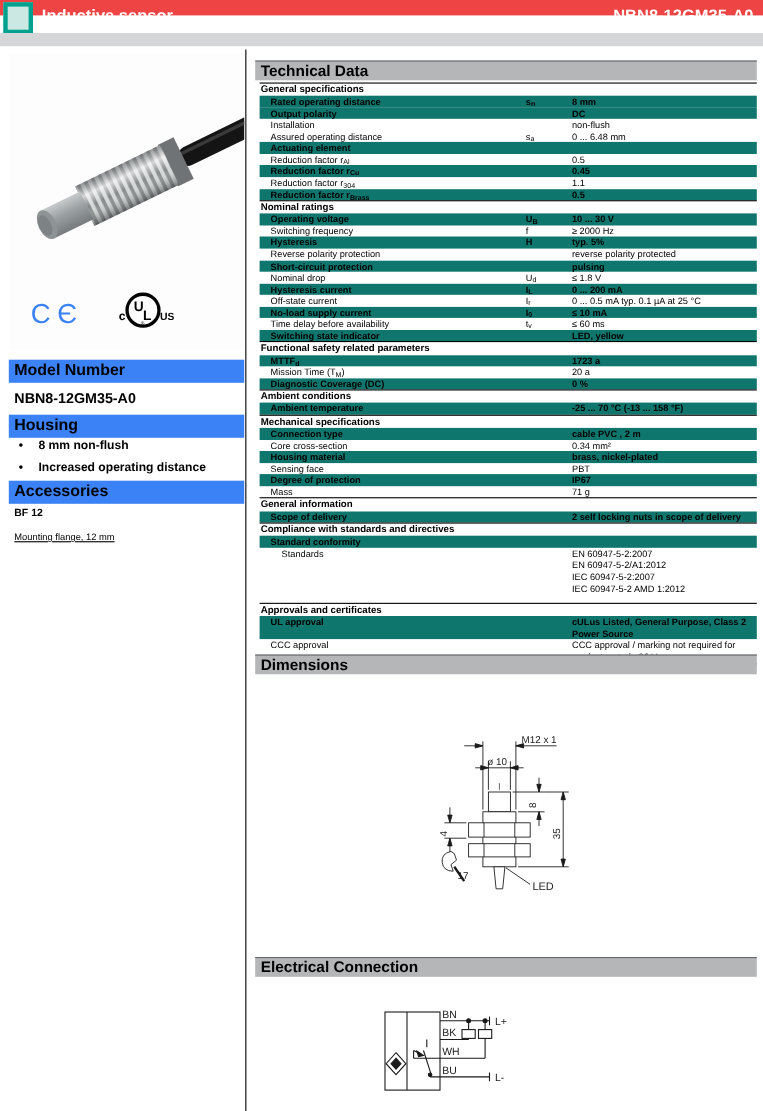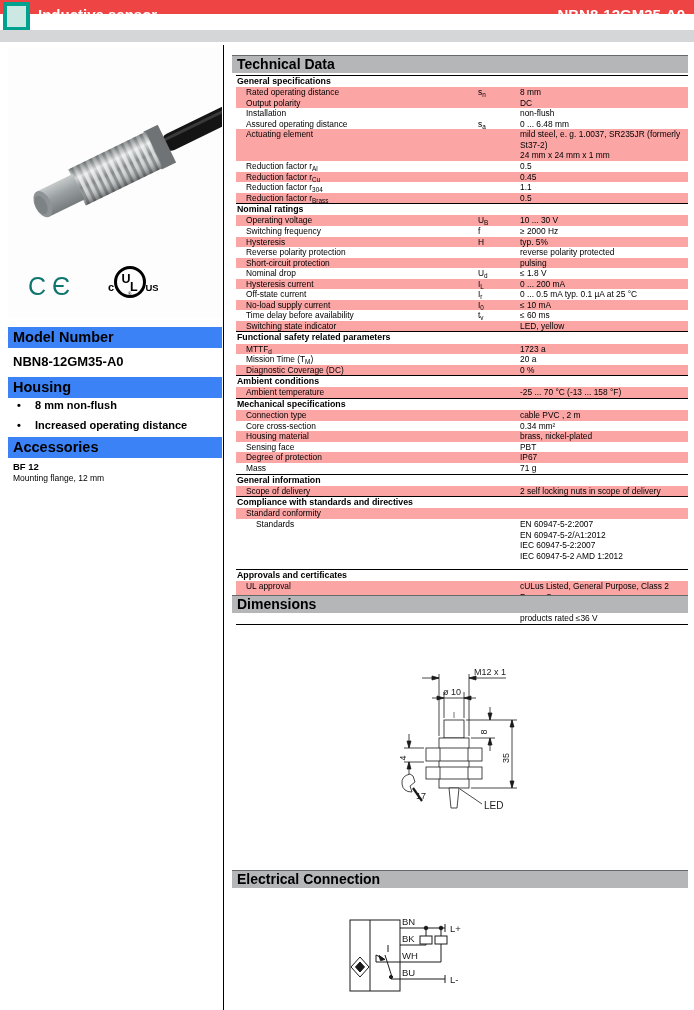--- a/index.html
+++ b/index.html
@@ -8,41 +8,41 @@
   .topbar .title{position:absolute;left:38px;top:6px;font-size:15px;font-weight:bold;color:#fff;}
   .topbar .model{position:absolute;right:9px;top:6px;font-size:15px;font-weight:bold;color:#fff;}
   .brandlogo{position:absolute;left:3px;top:2px;width:27px;height:29px;background:#cbe9e2;border:4px solid #00a18f;box-sizing:border-box;}
   .substrip{position:absolute;top:30px;left:0;width:694px;height:12px;background:#d5d6d7;}
   .vline{position:absolute;left:223px;top:45px;width:1px;height:965px;background:#000;}
 
   
   .sidebar{position:absolute;left:8px;top:43px;width:214px;}
   .photo{position:absolute;left:0;top:5px;width:214px;height:270px;background:#fdfdfd;}
   .marks{position:absolute;left:0;top:212px;width:214px;height:58px;}
-  .ce{position:absolute;left:20px;top:12px;font-size:25px;letter-spacing:6px;color:#0f766e;}
+  .ce{position:absolute;left:20px;top:12px;font-size:25px;letter-spacing:6px;color:#3b82f6;}
   .ulmark{position:absolute;left:96px;top:2px;}
   .sidebar .bar{position:absolute;left:0;width:214px;height:21px;background:#3b82f6;font-size:14.5px;font-weight:bold;line-height:21px;padding-left:5px;box-sizing:border-box;}
   .bar-model{top:284px;} .bar-feat{top:334px;} .bar-acc{top:394px;}
   .modelvalue{position:absolute;left:5px;top:311px;font-size:13px;font-weight:bold;}
   .features{position:absolute;left:5px;top:356px;width:205px;}
   .feature{display:flex;font-size:11px;font-weight:bold;margin-bottom:8px;}
   .feature .bullet{width:18px;padding-left:4px;}
   .acc{position:absolute;left:5px;top:418px;width:205px;}
   .acc .name{font-size:9.5px;font-weight:bold;}
-  .acc .desc{font-size:8.5px;margin-top:1px;}
+  .acc .desc{font-size:8.5px;margin-top:11px;text-decoration:underline;}
 
   
   .main{position:absolute;left:232px;top:43px;width:456px;}
   .secbar{position:absolute;left:0;width:456px;height:18px;background:#b4b6b7;border-top:1px solid #66696b;font-size:14px;font-weight:bold;line-height:17px;padding-left:5px;box-sizing:border-box;}
   .secbar.td{top:12px;} .secbar.dim{top:552px;} .secbar.elec{top:827px;}
   #tech-table{position:absolute;left:4px;top:32px;width:452px;border-bottom:1px solid #000;}
   .sec-h{font-weight:bold;font-size:8.8px;line-height:11.2px;border-top:1px solid #000;padding-left:1px;}
   .sec-h.gap{margin-top:8px;}
   .trow{display:flex;font-size:8.4px;line-height:10.55px;}
-  .trow.alt{background:#fca5a5;}
+  .trow.alt{background:#0f766e;font-weight:bold;}
   .c-label{width:242px;padding-left:10px;box-sizing:border-box;}
   .c-label.ind2{padding-left:20px;}
   .c-sym{width:42px;}
   .c-val{flex:1;}
   sub{font-size:6.4px;vertical-align:-1.5px;line-height:0;}
   .dimwrap{position:absolute;left:164px;top:623px;}
   .elecwrap{position:absolute;left:113px;top:862px;}
   svg text{font-family:"Liberation Sans",sans-serif;}
 </style>
 </head>
@@ -147,24 +147,20 @@
       <div class="trow">
         <span class="c-label">Assured operating distance</span>
         <span class="c-sym">s<sub>a</sub></span>
         <span class="c-val">
           <div>0 ... 6.48 mm</div>
         </span>
       </div>
       <div class="trow alt">
         <span class="c-label">Actuating element</span>
         <span class="c-sym"></span>
-        <span class="c-val">
-          <div>mild steel, e. g. 1.0037, SR235JR (formerly St37-2)</div>
-          <div>24 mm x 24 mm x 1 mm</div>
-        </span>
       </div>
       <div class="trow">
         <span class="c-label">Reduction factor r<sub>Al</sub></span>
         <span class="c-sym"></span>
         <span class="c-val">
           <div>0.5</div>
         </span>
       </div>
       <div class="trow alt">
         <span class="c-label">Reduction factor r<sub>Cu</sub></span>

